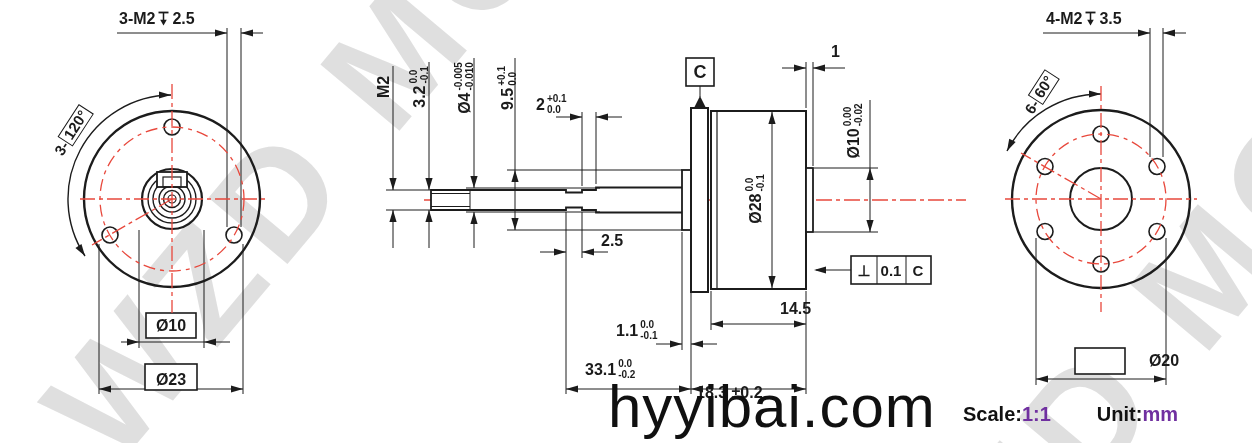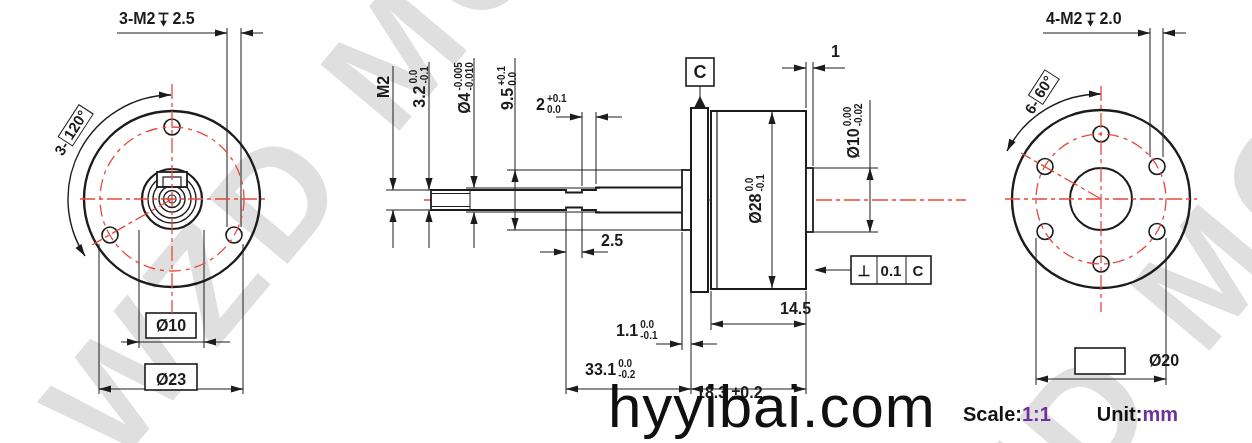--- a/index.html
+++ b/index.html
@@ -11,21 +11,21 @@
   #drawing{position:absolute;left:0;top:0;z-index:1;}
   .dim{position:absolute;z-index:2;font-weight:700;font-size:16px;color:#1b1b1b;
        white-space:nowrap;line-height:1;}
   .ctr{transform:translate(-50%,-50%);}
   .rot90{transform:translate(-50%,-50%) rotate(-90deg);}
   .rot57{transform:translate(-50%,-50%) rotate(-57deg);}
   .dimc{display:inline-flex;align-items:center;}
   .tol{display:inline-flex;flex-direction:column;font-size:10px;line-height:1.08;
        margin-left:2px;}
   .tol i{font-style:normal;}
-  .note{display:inline-flex;align-items:flex-end;gap:3px;}
+  .note{display:inline-flex;align-items:flex-start;gap:3px;}
   .anglebox{border:1.6px solid #1b1b1b;padding:0 3px 1px 3px;margin-left:1px;}
   .fcf{font-size:15px;}
   #site-wm{position:absolute;z-index:4;font-size:60px;font-weight:400;color:#101010;
            letter-spacing:1px;}
   #footer{position:absolute;z-index:3;font-size:20px;font-weight:700;color:#111;}
   #footer .accent{color:#7030a0;}
   #footer .gap{display:inline-block;width:46px;}
 </style>
 </head>
 <body>
@@ -325,21 +325,21 @@
   <div class="dim ctr fcf" style="left:891px;top:270px">0.1</div>
   <div class="dim ctr fcf" style="left:918px;top:270px">C</div>
 
   <div class="dim note" style="left:1046px;top:11px">
     <span>4-M2</span>
     <svg width="11" height="15" viewBox="0 0 11 15" stroke="#1b1b1b" fill="#1b1b1b">
       <line x1="0.5" y1="1.5" x2="10.5" y2="1.5" stroke-width="1.8"></line>
       <line x1="5.5" y1="2" x2="5.5" y2="9.5" stroke-width="1.5"></line>
       <path d="M5.5,14.5 L2.2,8.8 L8.8,8.8 Z" stroke="none"></path>
     </svg>
-    <span>2.0</span>
+    <span>3.5</span>
   </div>
   <div class="dim rot57" style="left:1040px;top:93px;font-size:15px">
     <span class="dimc">
       <span>6-</span>
       <span class="anglebox">60°</span>
     </span>
   </div>
   <div class="dim ctr" style="left:1164px;top:361px">Ø20</div>
 
   <div id="site-wm" style="left:608px;top:372px">hyyibai.com</div>

